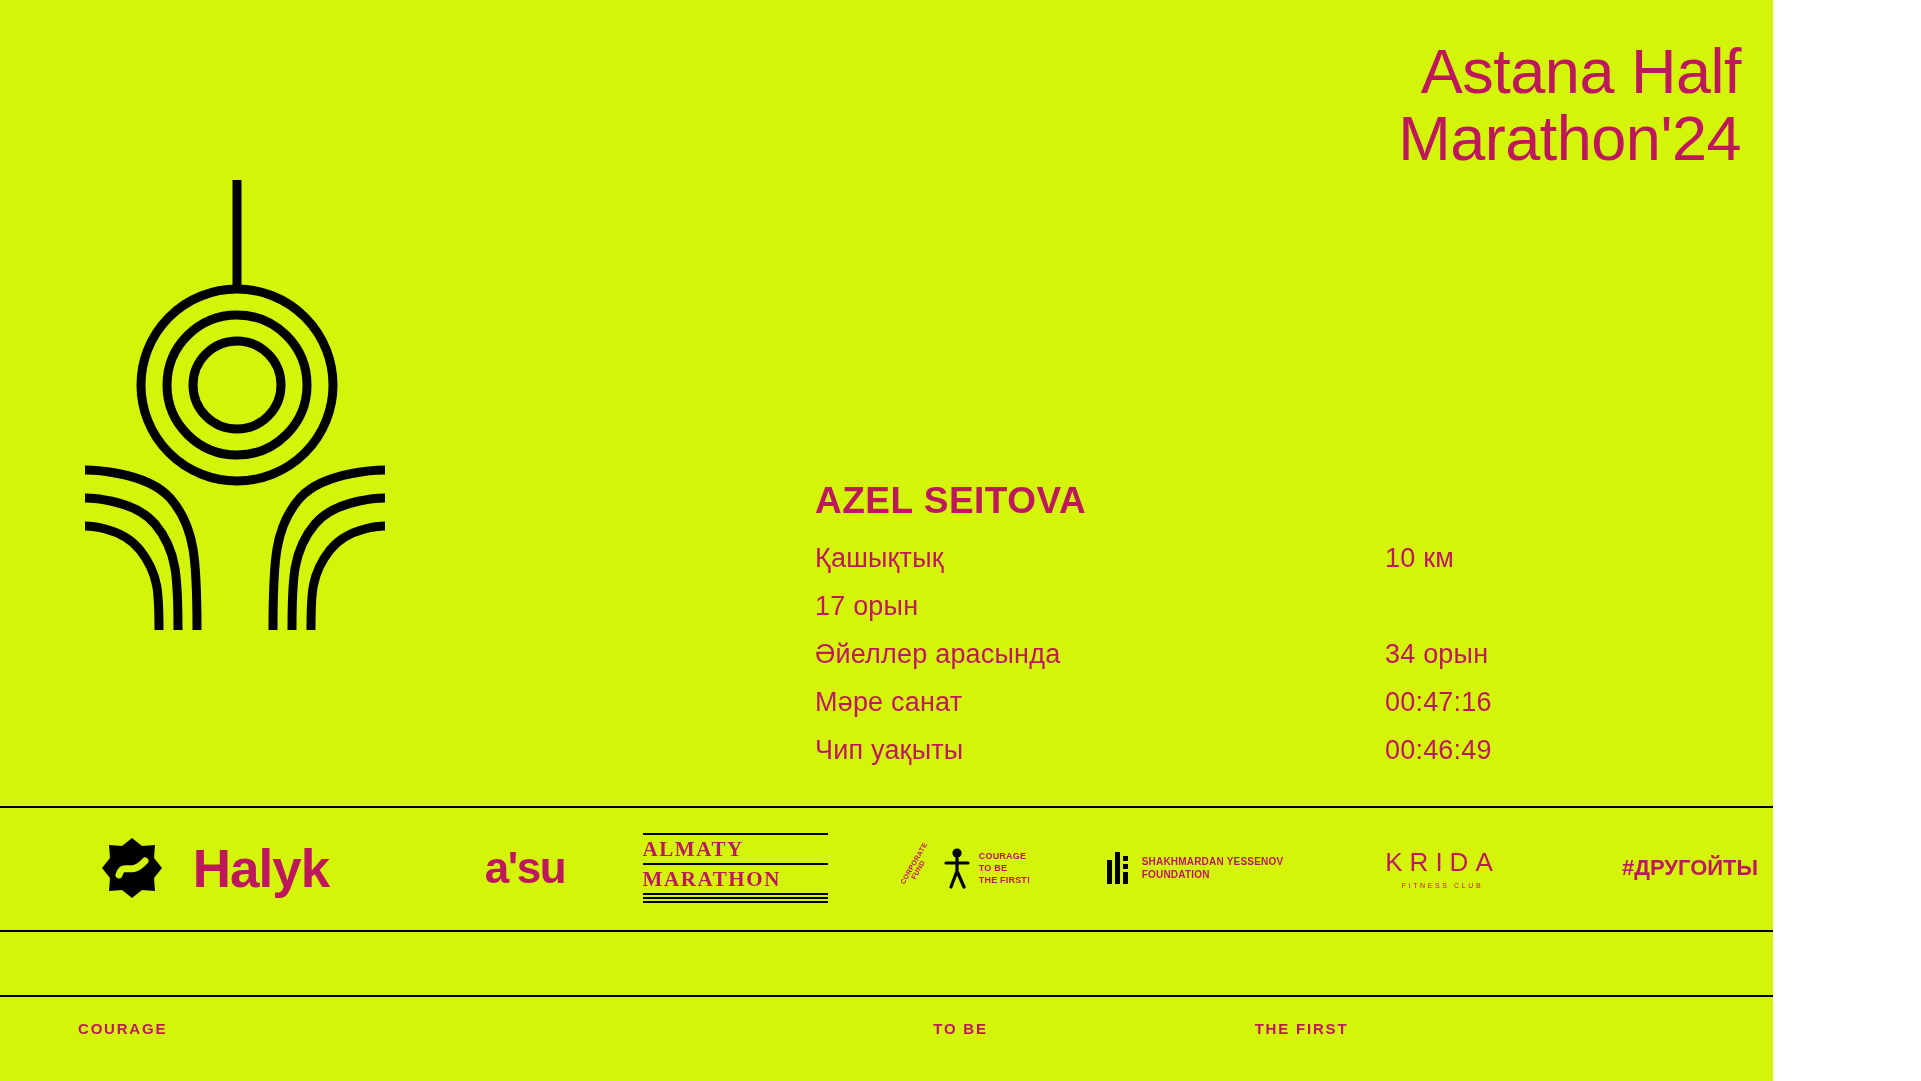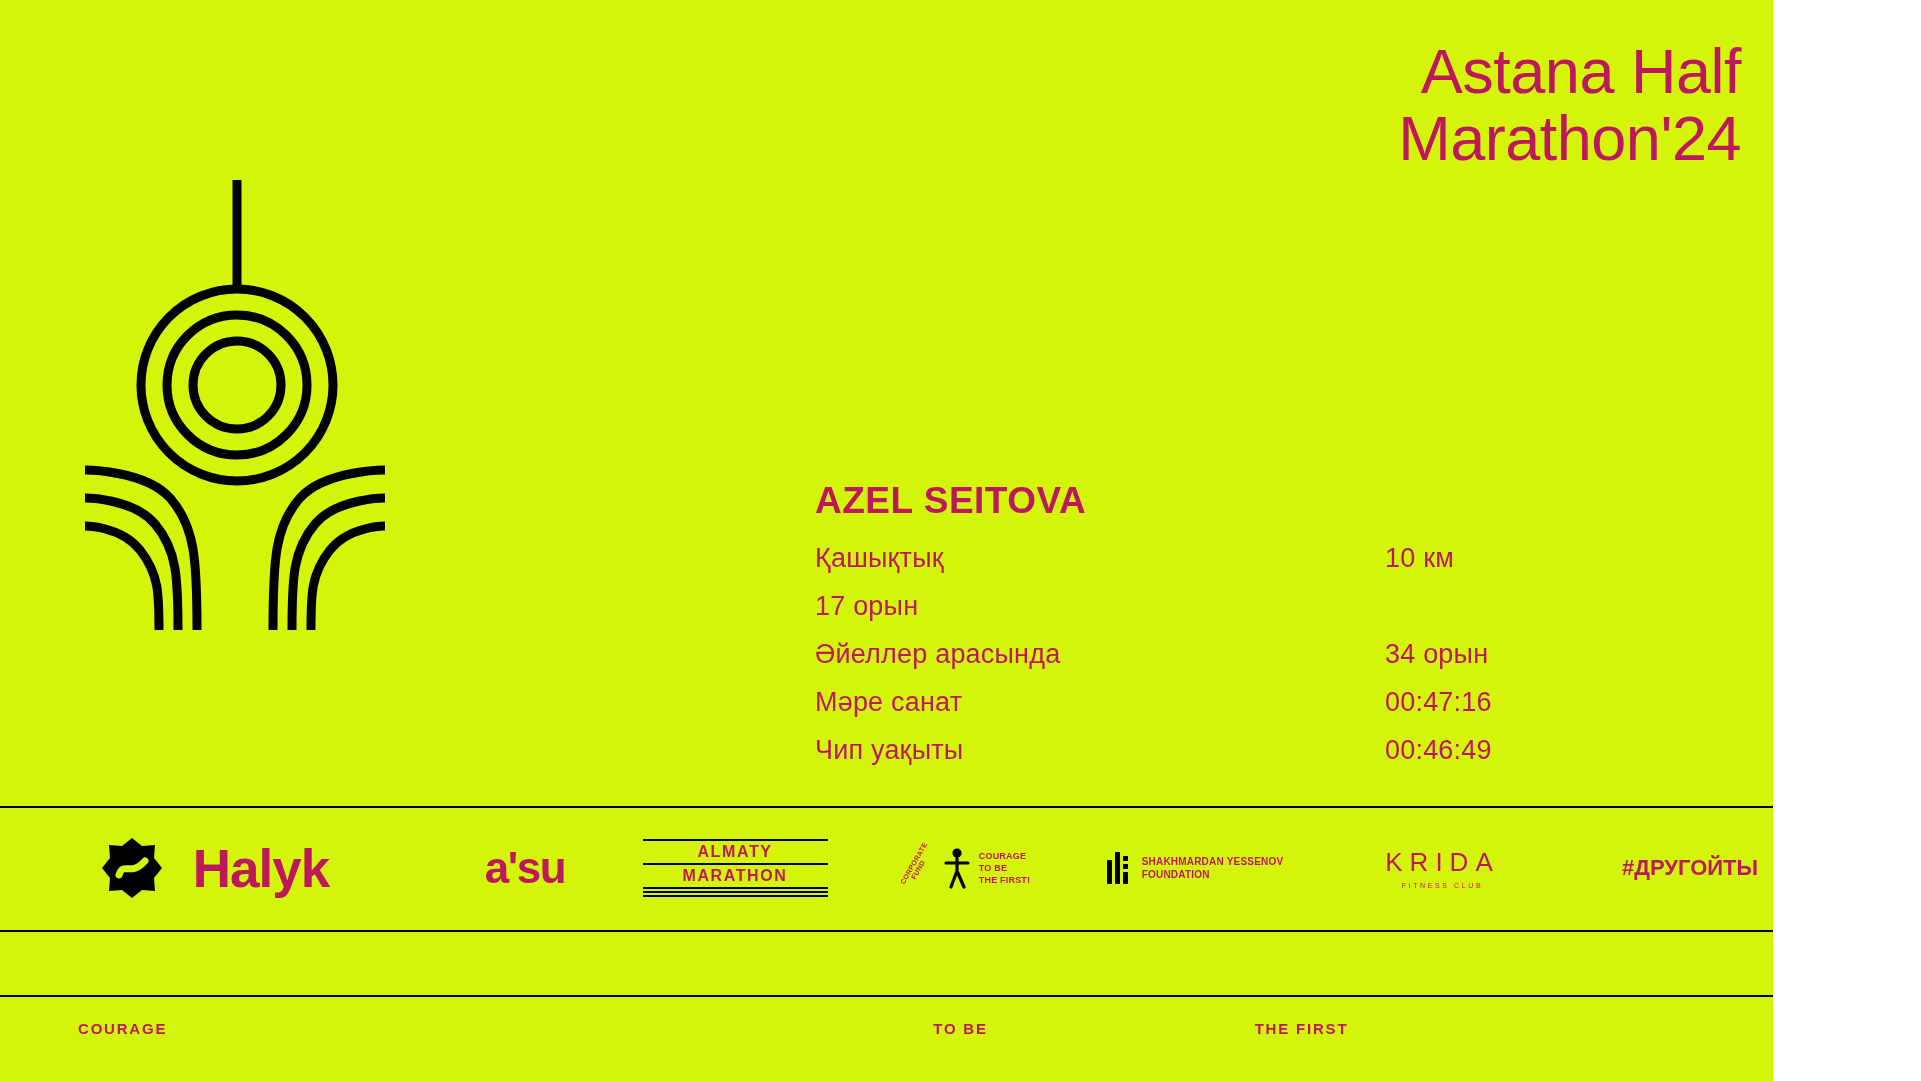--- a/index.html
+++ b/index.html
@@ -122,25 +122,26 @@
     margin-left: 30px;
   }
   .asu-text {
     font-size: 44px;
     font-weight: bold;
     letter-spacing: -1.5px;
   }
   .almaty-wrap { width: 185px; }
   .almaty-line { height: 2px; background: #000; margin: 2px 0; }
   .almaty-word {
-    font-size: 16px;
+    font-size: 21px;
     font-weight: bold;
     letter-spacing: 1.6px;
-    text-align: center;
+    text-align: left;
     line-height: 1.15;
+    font-family: Liberation Serif, serif;
   }
   .cff-wrap { display: flex; align-items: center; gap: 7px; }
   .cff-arc {
     font-size: 7px;
     font-weight: bold;
     letter-spacing: 0.3px;
     width: 40px;
     transform: rotate(-60deg);
     text-align: center;
   }

